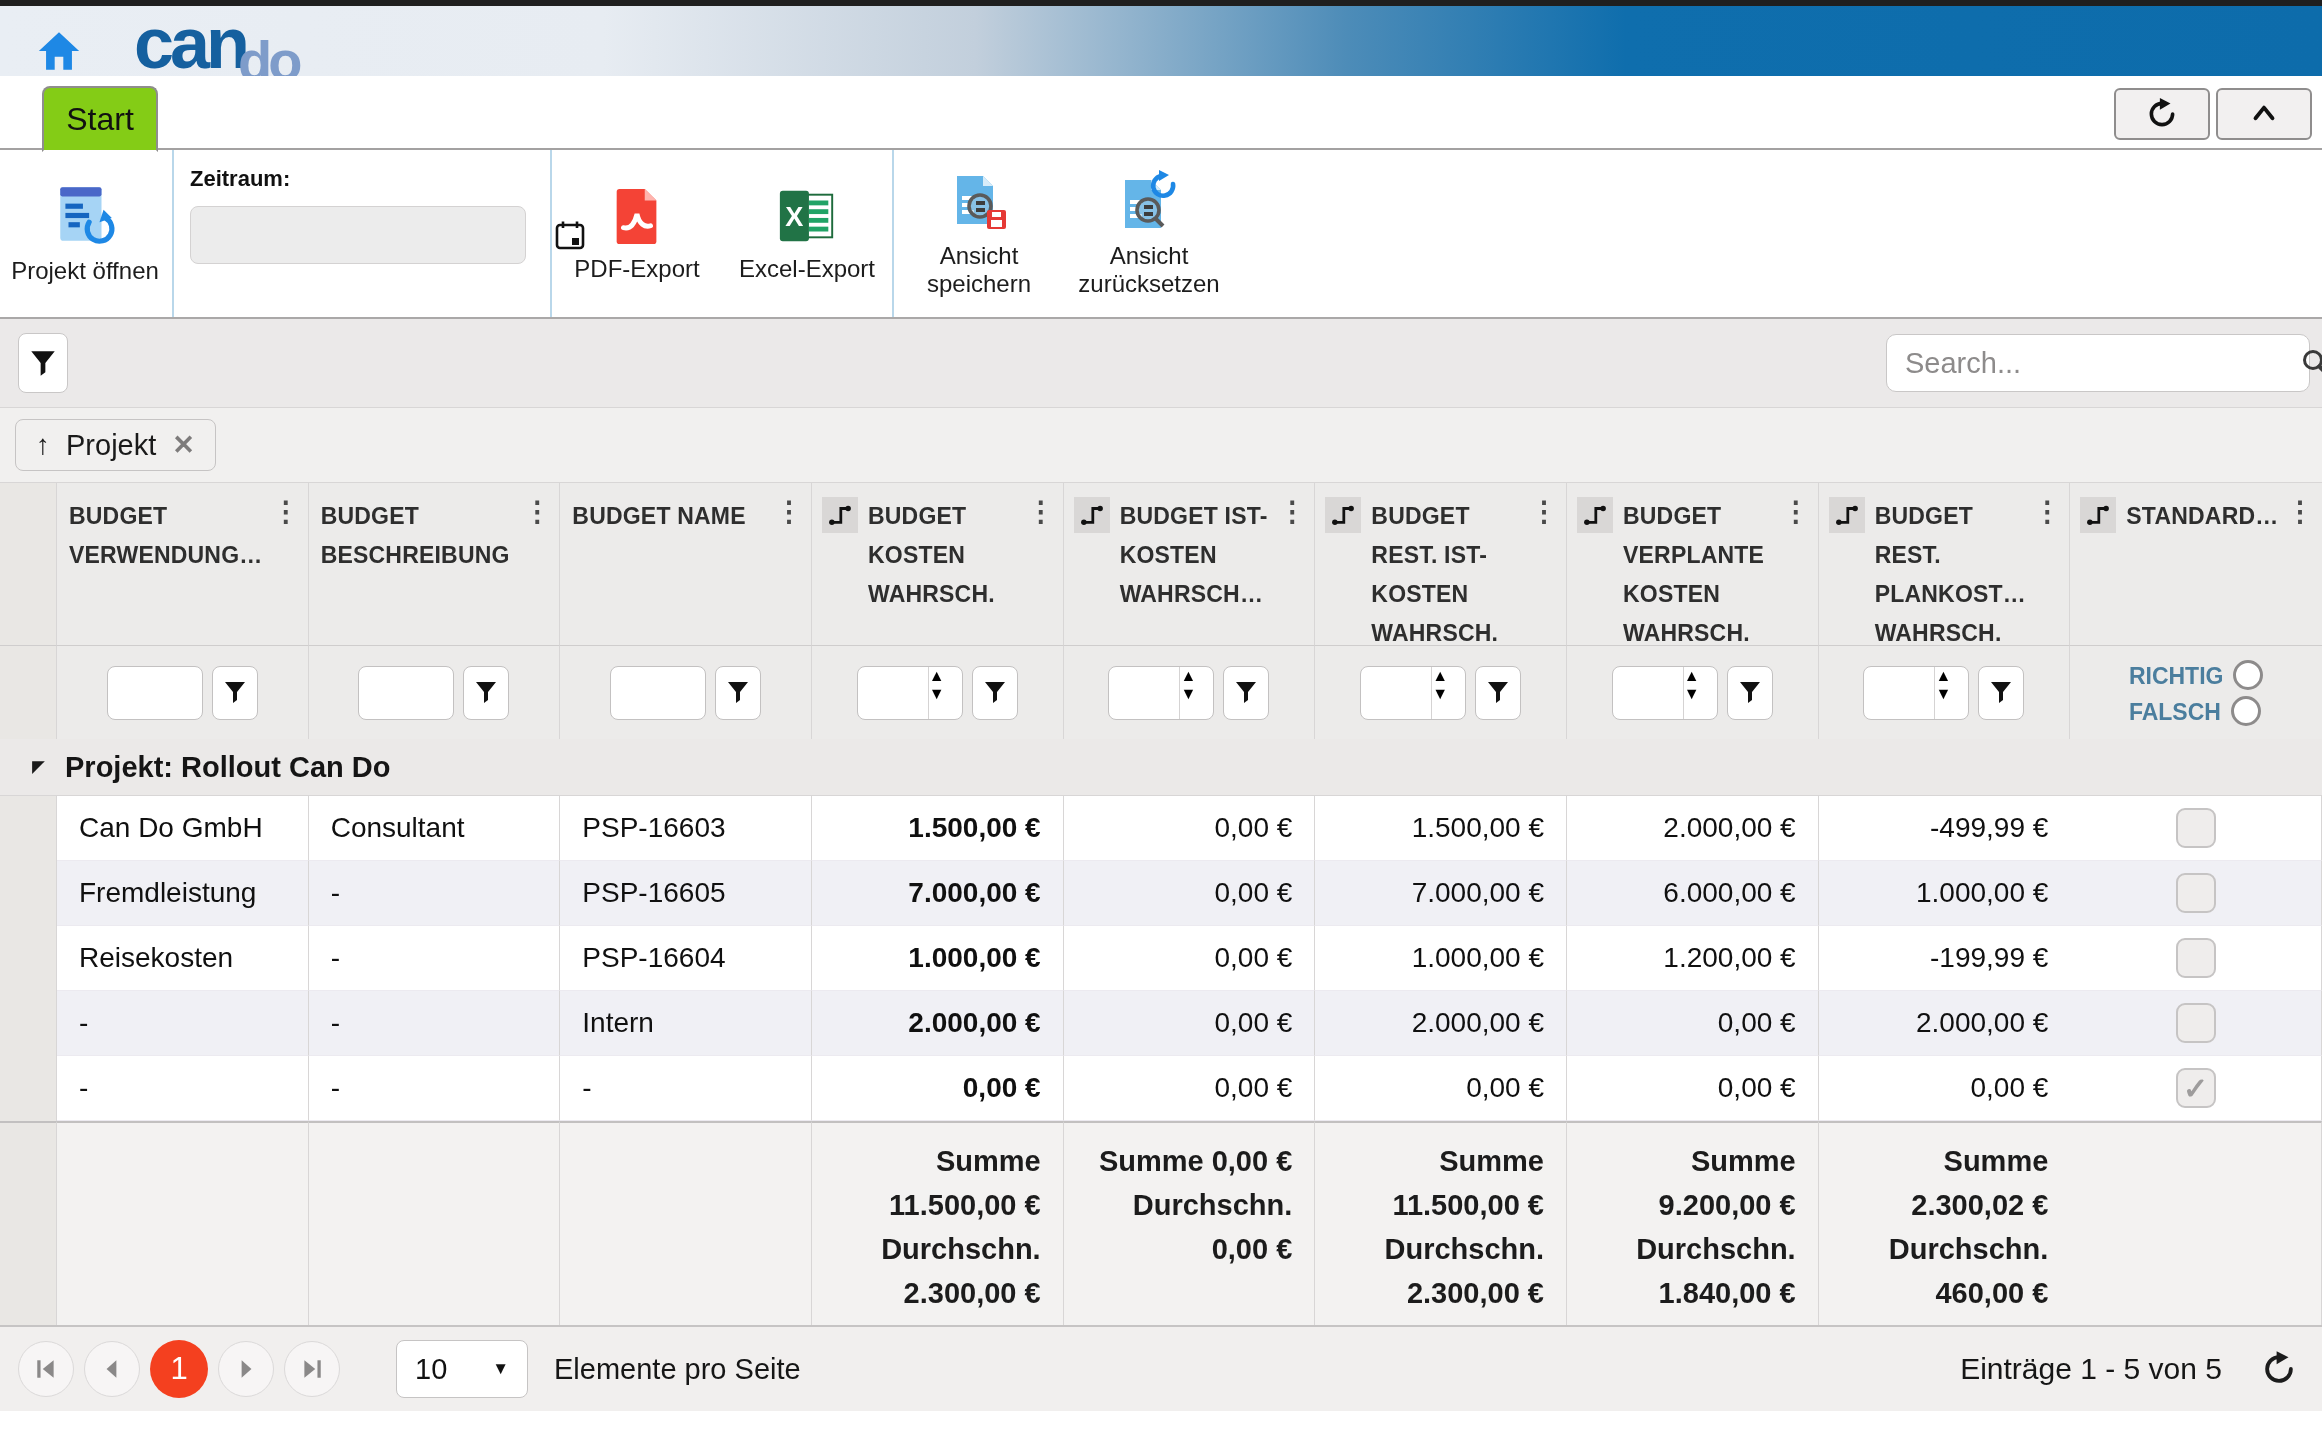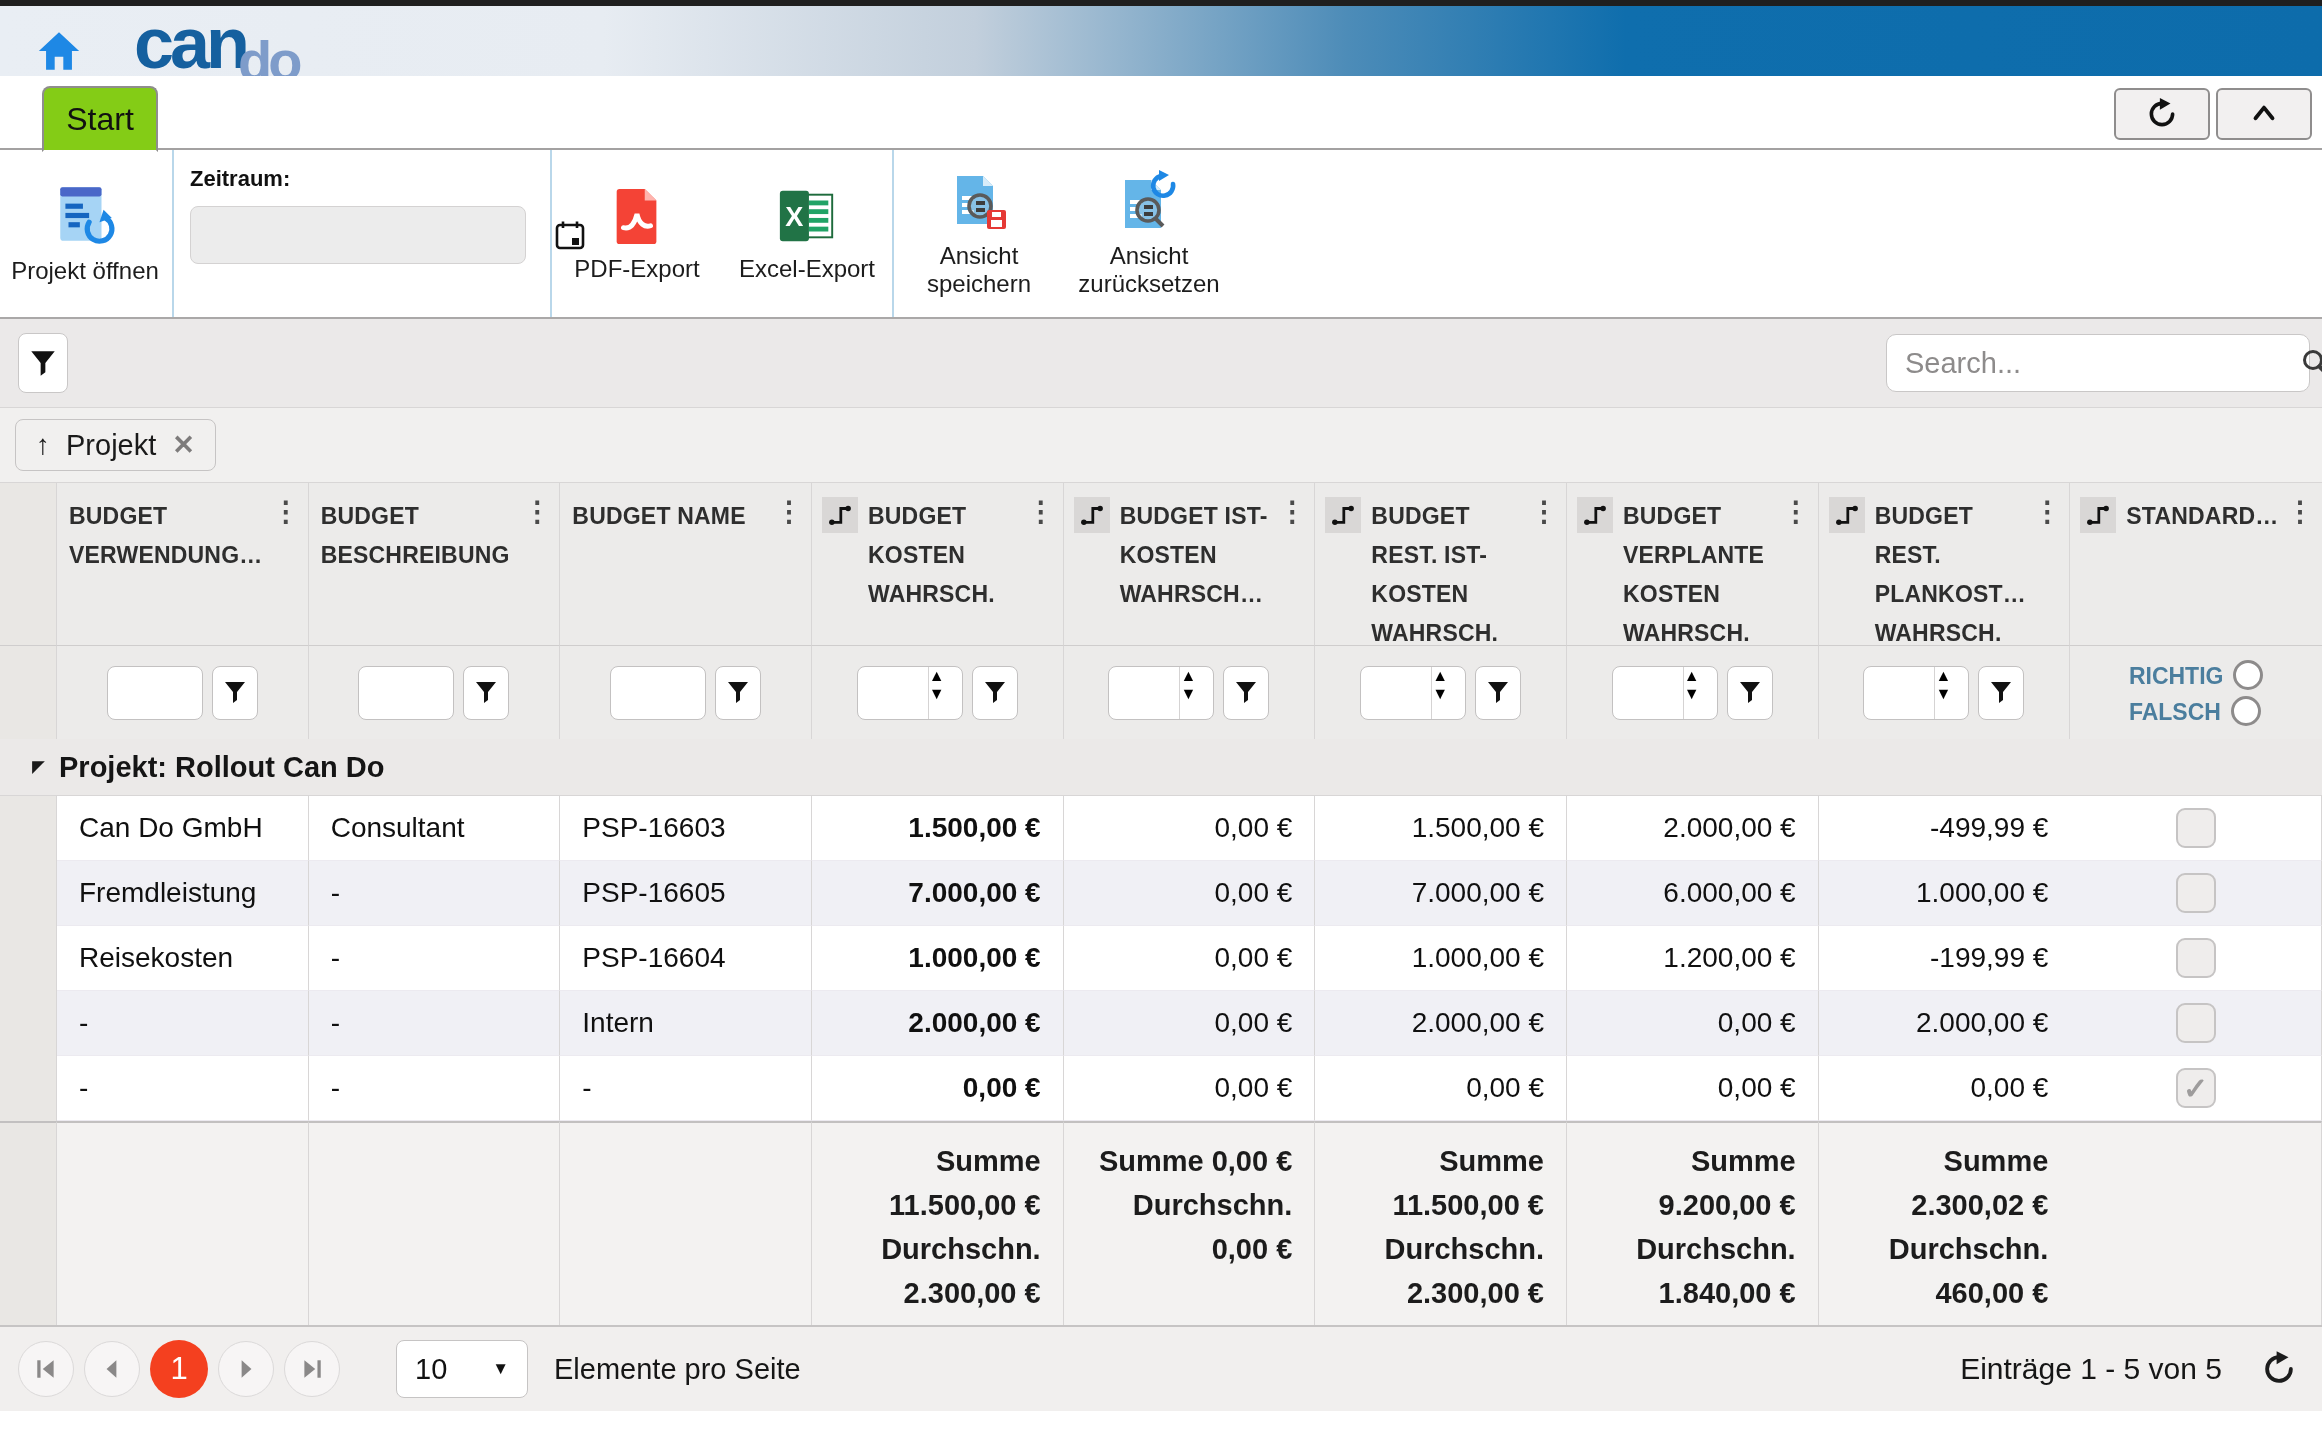--- a/index.html
+++ b/index.html
@@ -85,21 +85,21 @@
   .f-numinput { width:70px; border:none; outline:none; font-size:24px; padding:0 8px; background:transparent; }
   .f-spin { width:34px; border-left:1px solid #d5d3d3; display:flex; flex-direction:column; }
   .funnel-btn { width:46px; height:54px; background:#fff; border:1px solid #c3c1c1; border-radius:8px;
     display:flex; align-items:center; justify-content:center; cursor:pointer; }
   .boolfilter { display:flex; flex-direction:column; gap:6px; align-items:flex-start; }
   .boolrow { display:flex; align-items:flex-end; gap:10px; cursor:pointer; }
   .boolrow .bl { font-size:23px; font-weight:700; color:#4b7e9e; }
   .radio { width:30px; height:30px; border-radius:50%; border:3px solid #8d8b8b; background:#fff; }
 
   .grouprow { grid-column:1 / -1; height:57px; background:#ebe9e8; display:flex; align-items:center;
-    gap:12px; padding-left:30px; border-bottom:1px solid #d8d6d6; }
+    gap:18px; padding-left:30px; border-bottom:1px solid #d8d6d6; }
   .grouprow .gtitle { font-size:29px; font-weight:700; color:#151515; }
 
   .dcell { height:65px; font-size:28px; color:#101010; display:flex; align-items:center;
     border-bottom:1px solid #eceaf0; }
   .dcell.l { padding-left:22px; justify-content:flex-start; }
   .dcell.r { padding-right:22px; justify-content:flex-end; }
   .dcell.c { justify-content:center; }
   .dcell.bold { font-weight:700; }
   .dcell.expander { background:#e9e7e4; border-bottom:none; }
   .row-even { background:#ffffff; }

